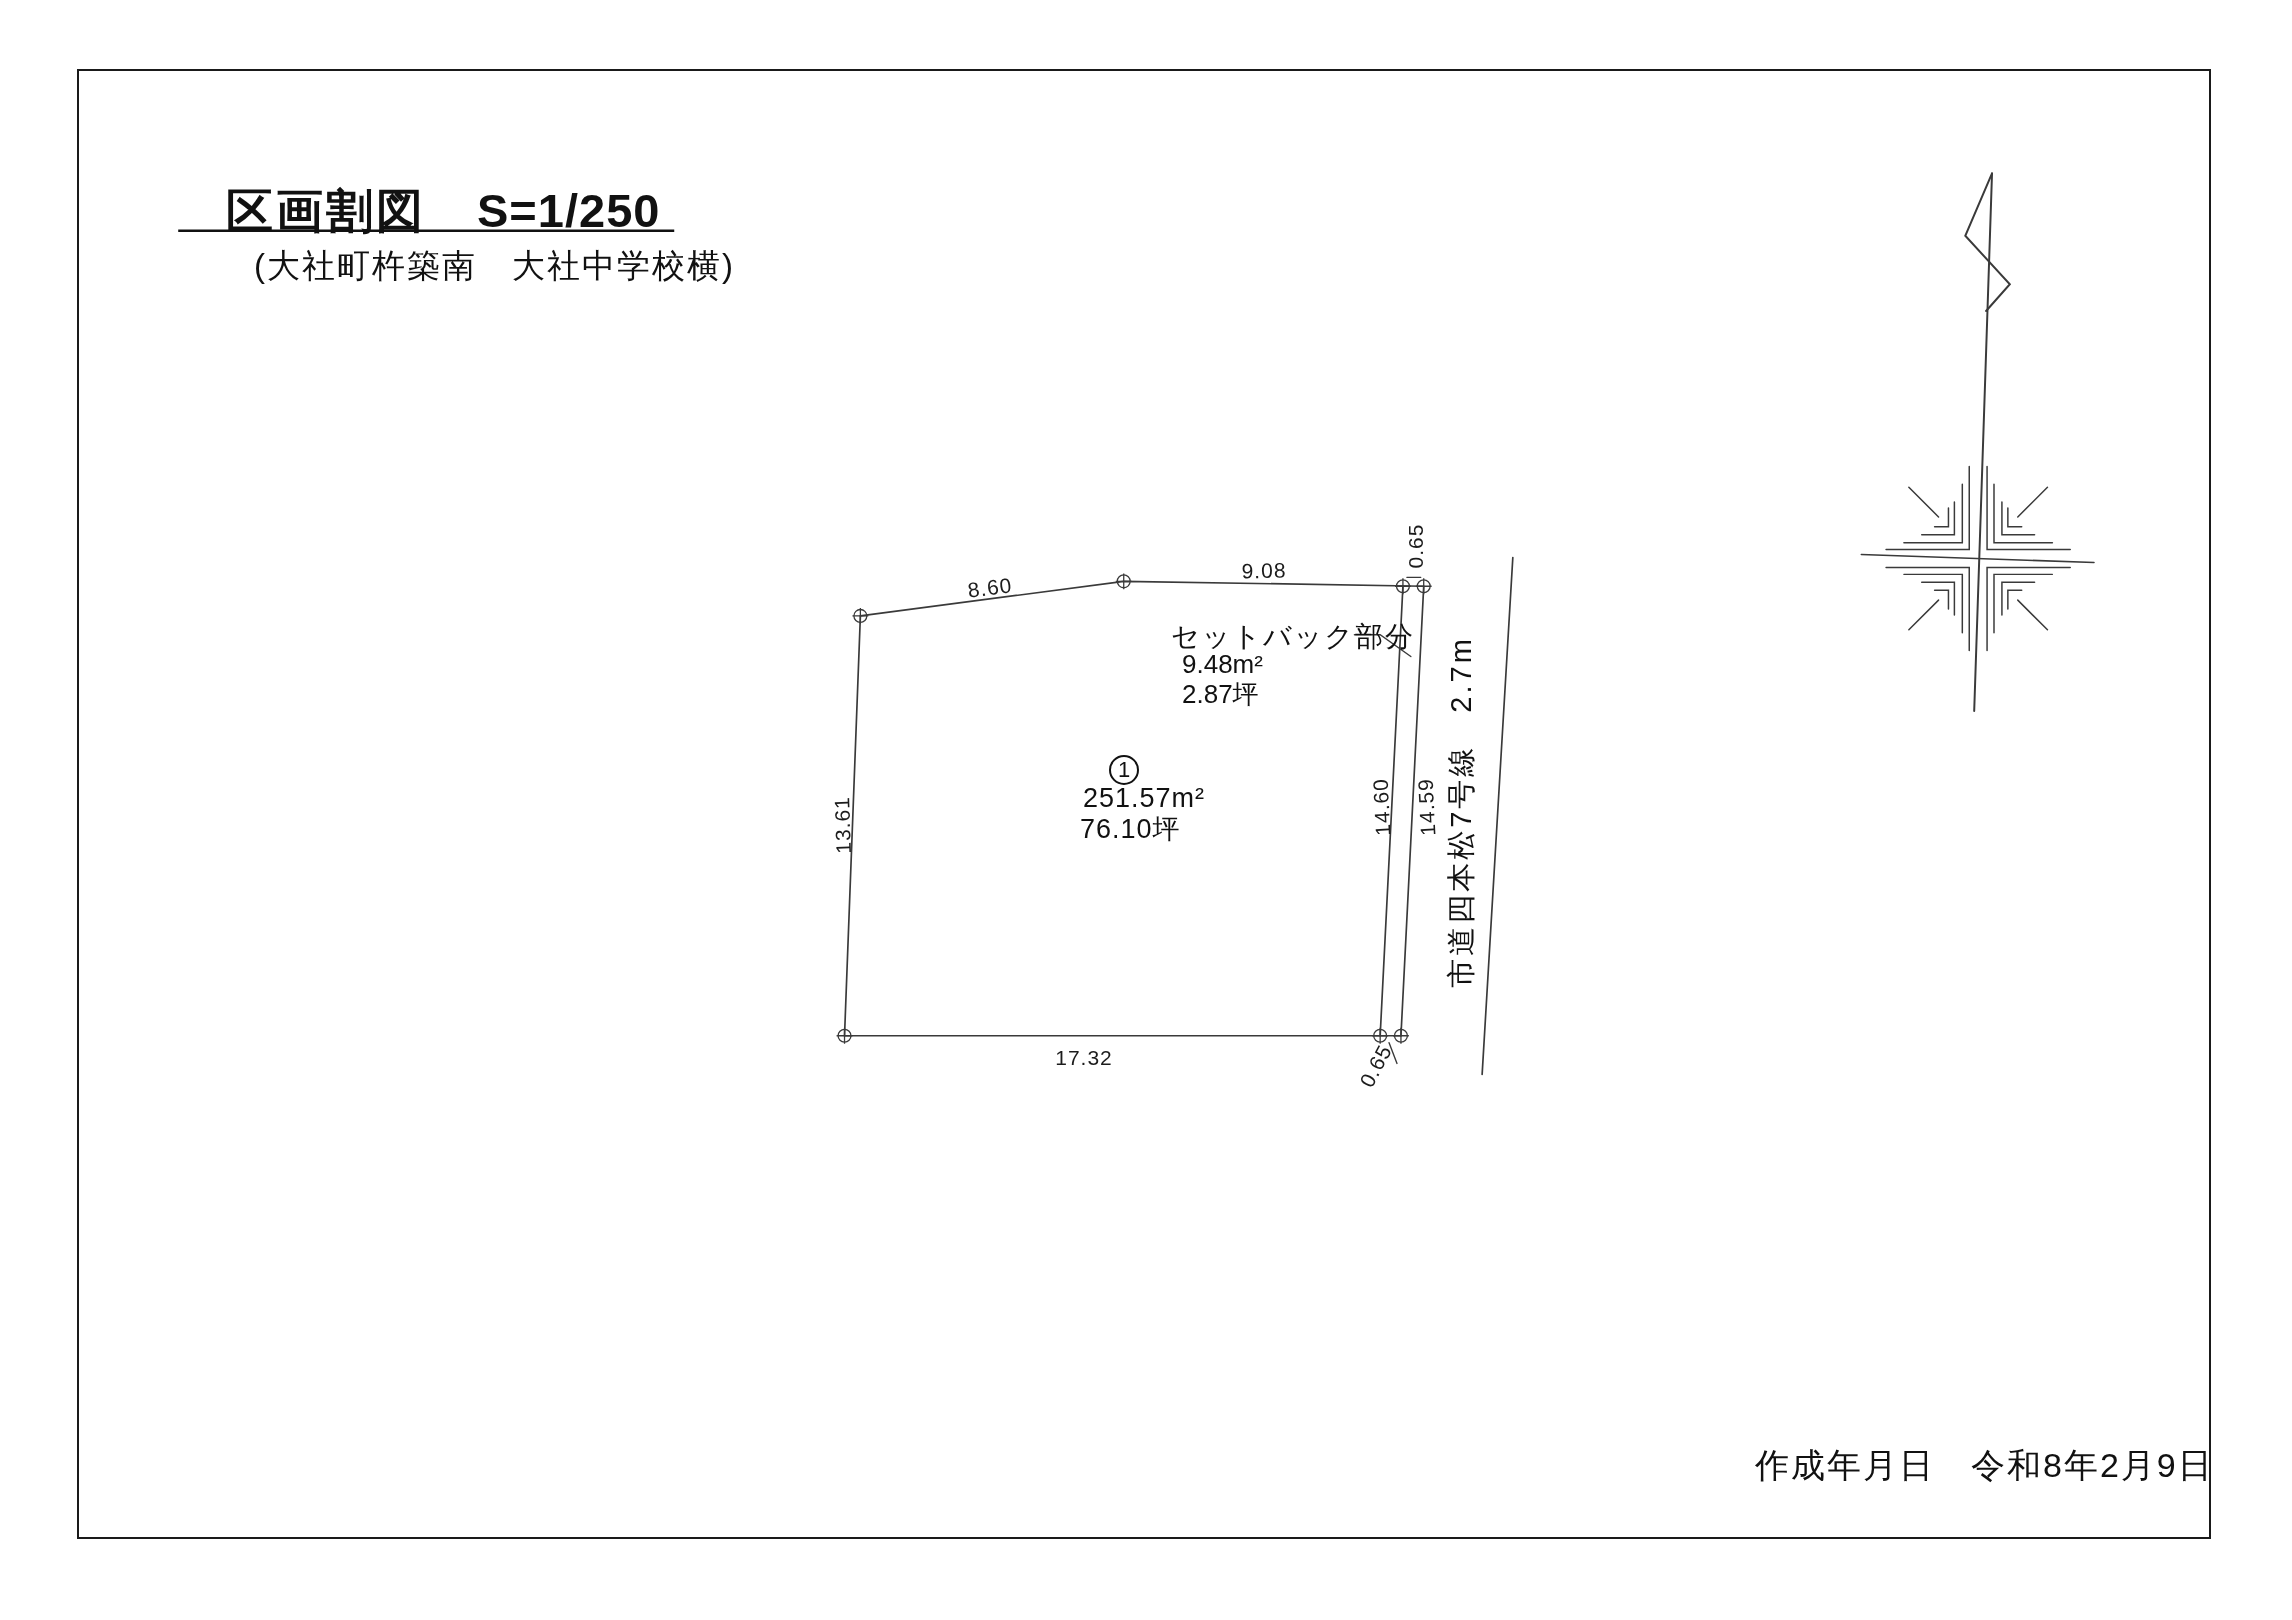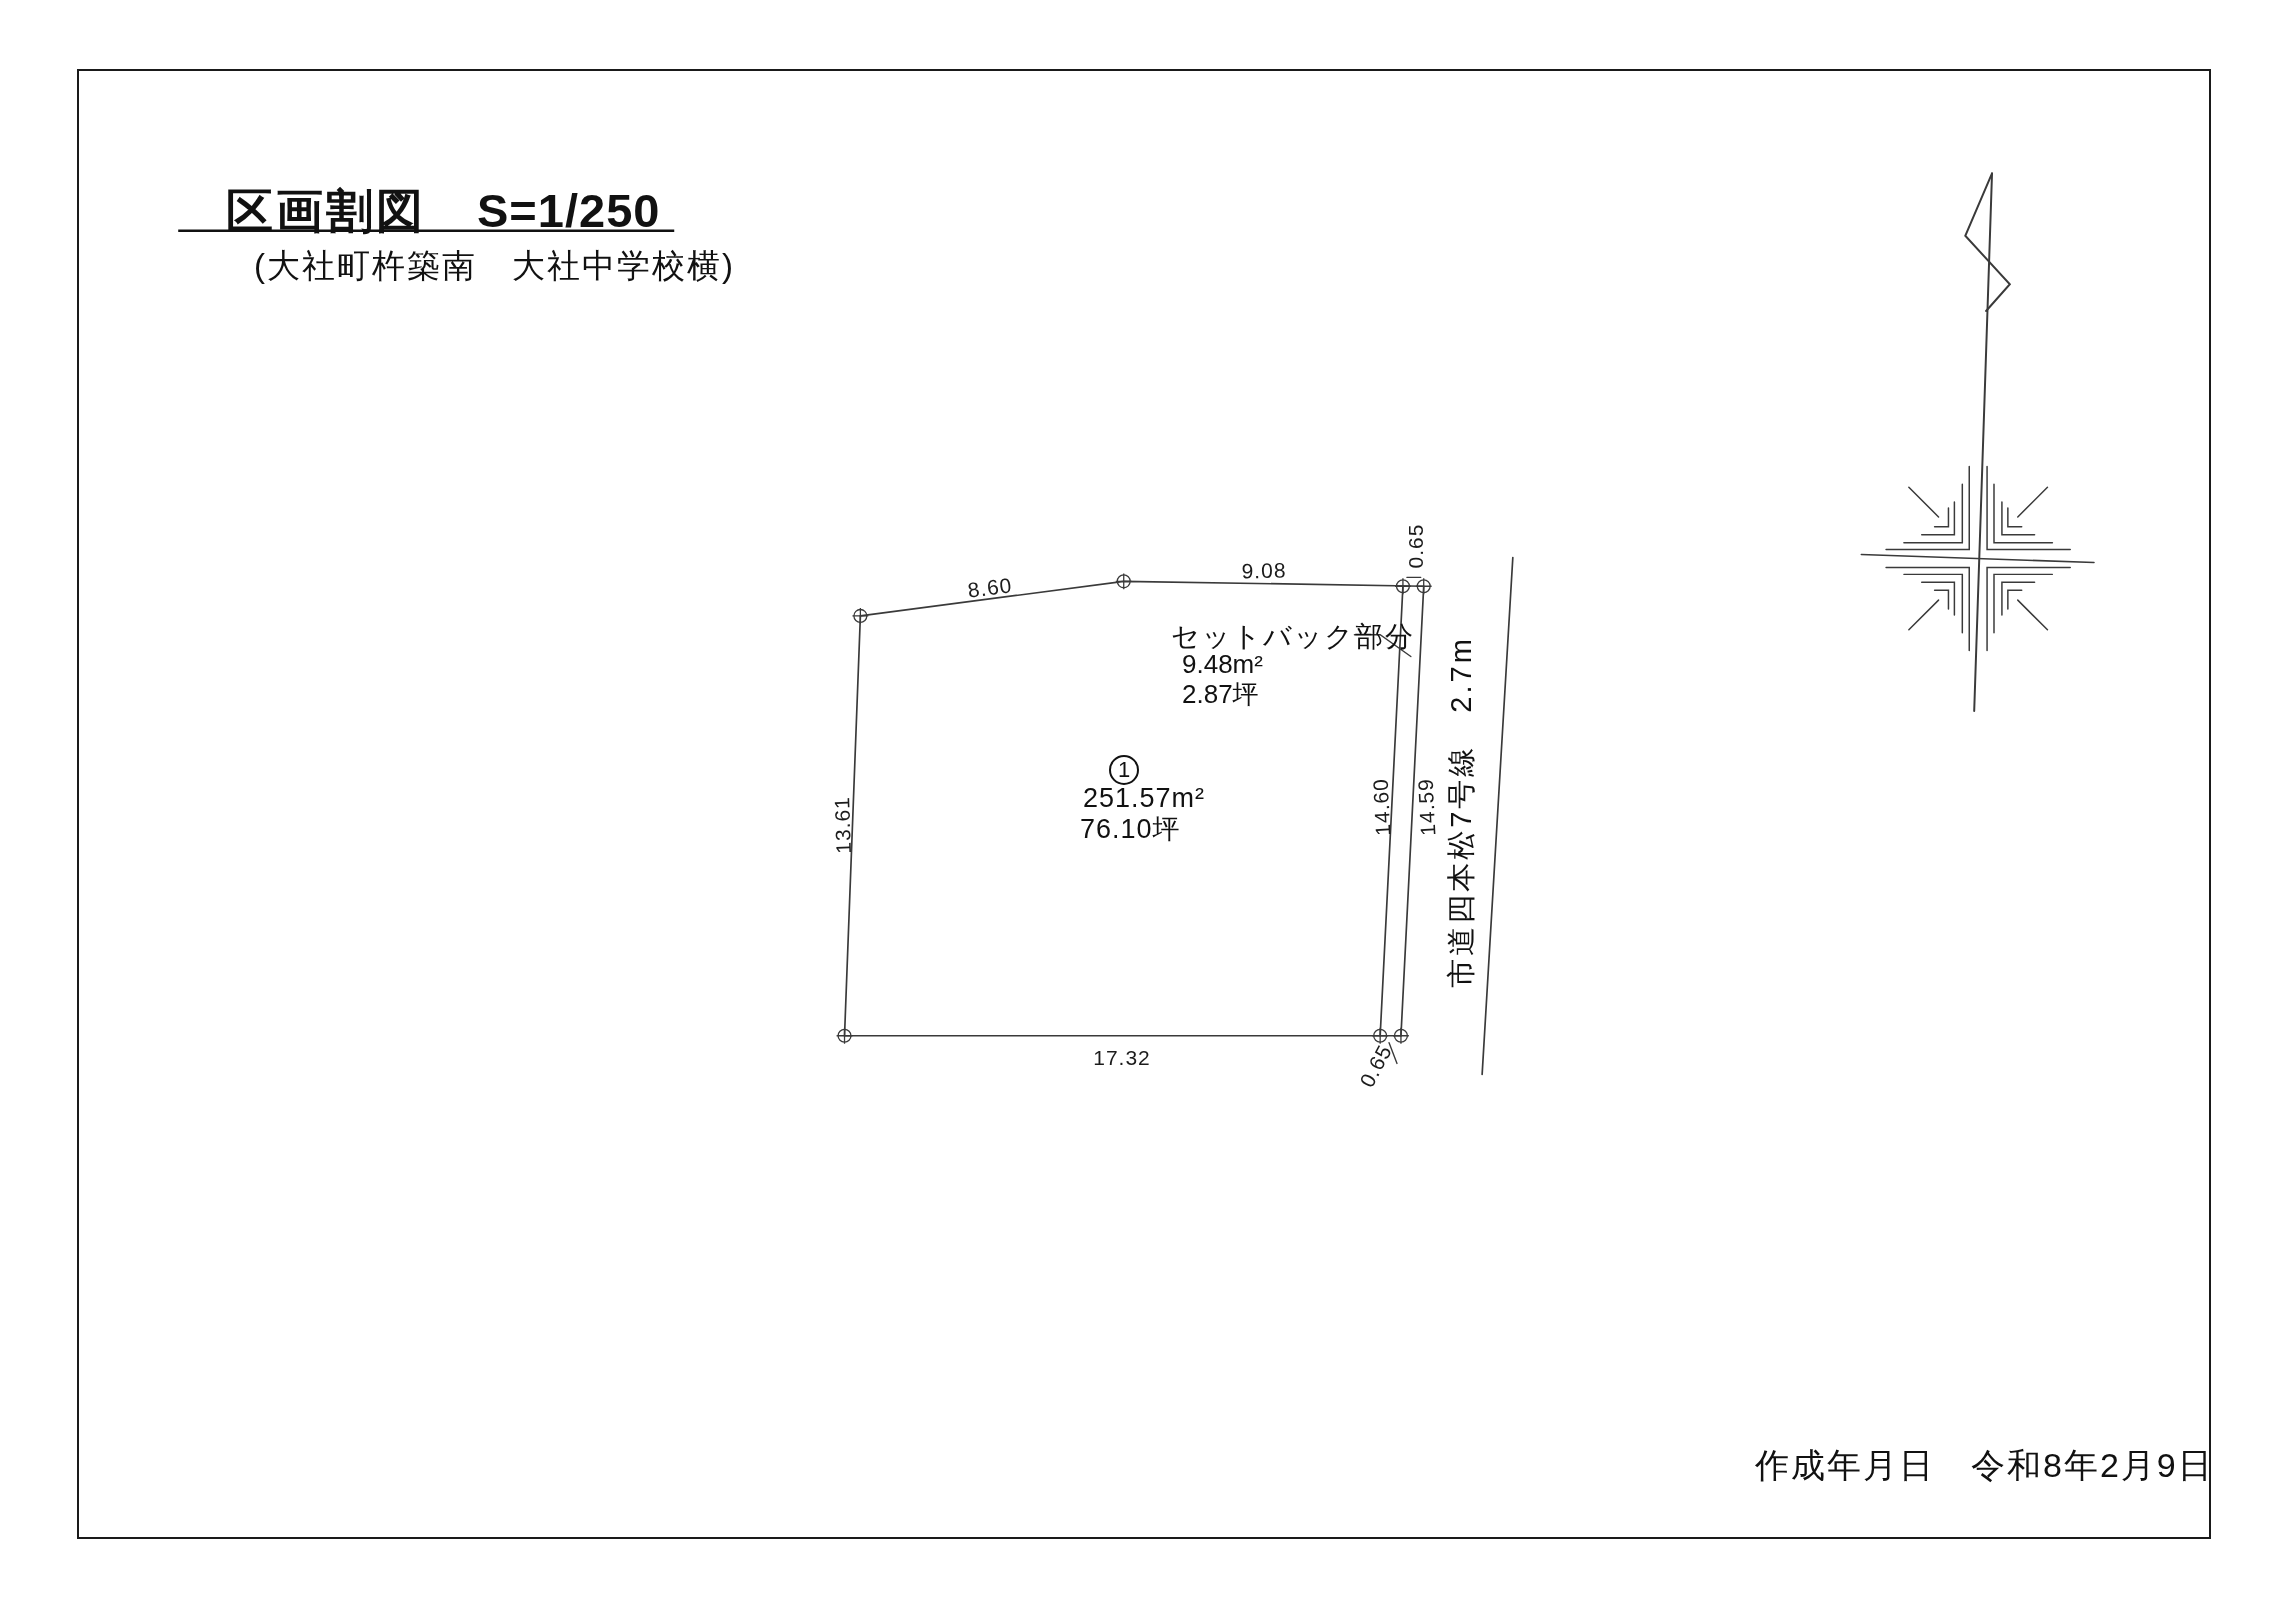--- a/index.html
+++ b/index.html
@@ -133,21 +133,21 @@
   <span>区画割図</span><span class="title-scale">S=1/250</span>
 </div>
 <div class="abs subtitle">(大社町杵築南　大社中学校横)</div>
 
 <div class="dim" style="left:990px;top:588px;transform:translate(-50%,-50%) rotate(-7.5deg);">8.60</div>
 <div class="dim" style="left:1264px;top:571px;transform:translate(-50%,-50%) rotate(-1deg);">9.08</div>
 <div class="dim" style="left:1416px;top:546px;transform:translate(-50%,-50%) rotate(-90deg);">0.65</div>
 <div class="dim" style="left:843px;top:825px;transform:translate(-50%,-50%) rotate(-92deg);">13.61</div>
 <div class="dim" style="left:1382px;top:807px;transform:translate(-50%,-50%) rotate(-93deg);">14.60</div>
 <div class="dim" style="left:1427px;top:807px;transform:translate(-50%,-50%) rotate(-93deg);">14.59</div>
-<div class="dim" style="left:1122px;top:1058px;">17.32</div>
+<div class="dim" style="left:1084px;top:1058px;">17.32</div>
 <div class="dim" style="left:1376px;top:1066px;transform:translate(-50%,-50%) rotate(-62deg);">0.65</div>
 
 <div class="lbl setback-label">セットバック部分</div>
 <div class="lbl setback-m2">9.48m²</div>
 <div class="lbl setback-tsubo">2.87坪</div>
 
 <div class="lbl parcel-number">1</div>
 <div class="lbl parcel-area">251.57m²</div>
 <div class="lbl parcel-tsubo">76.10坪</div>
 

